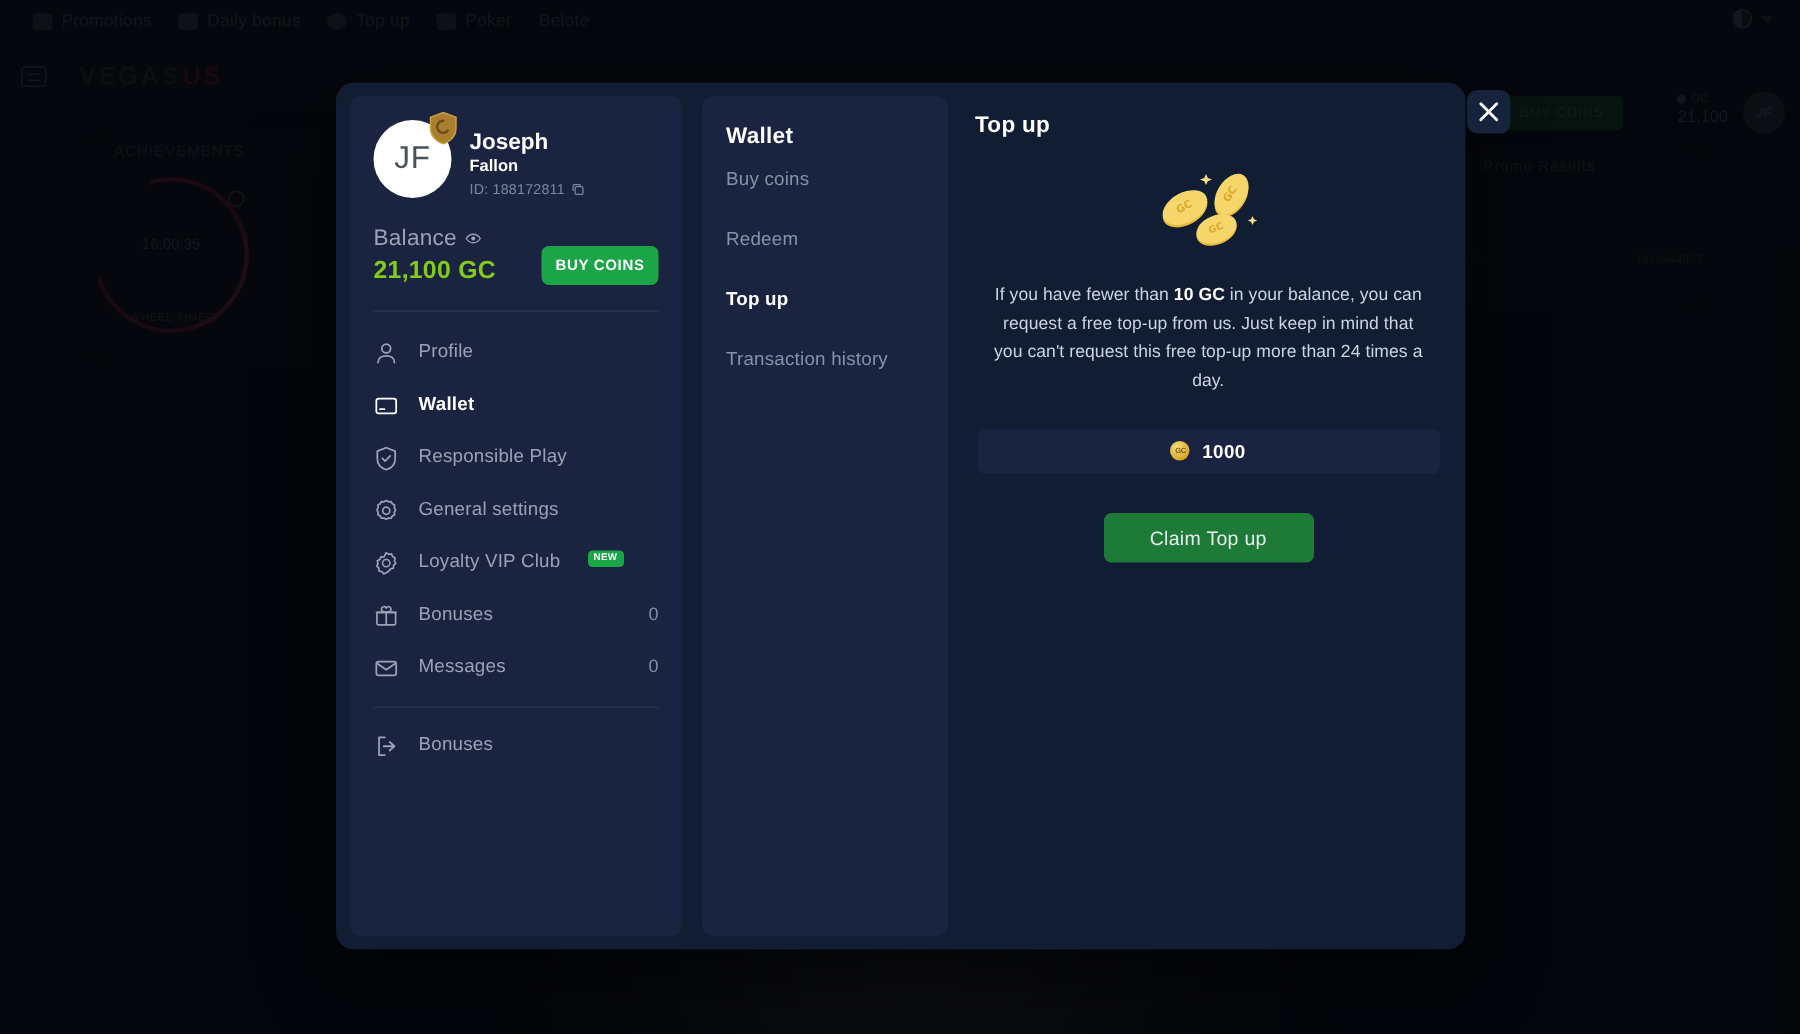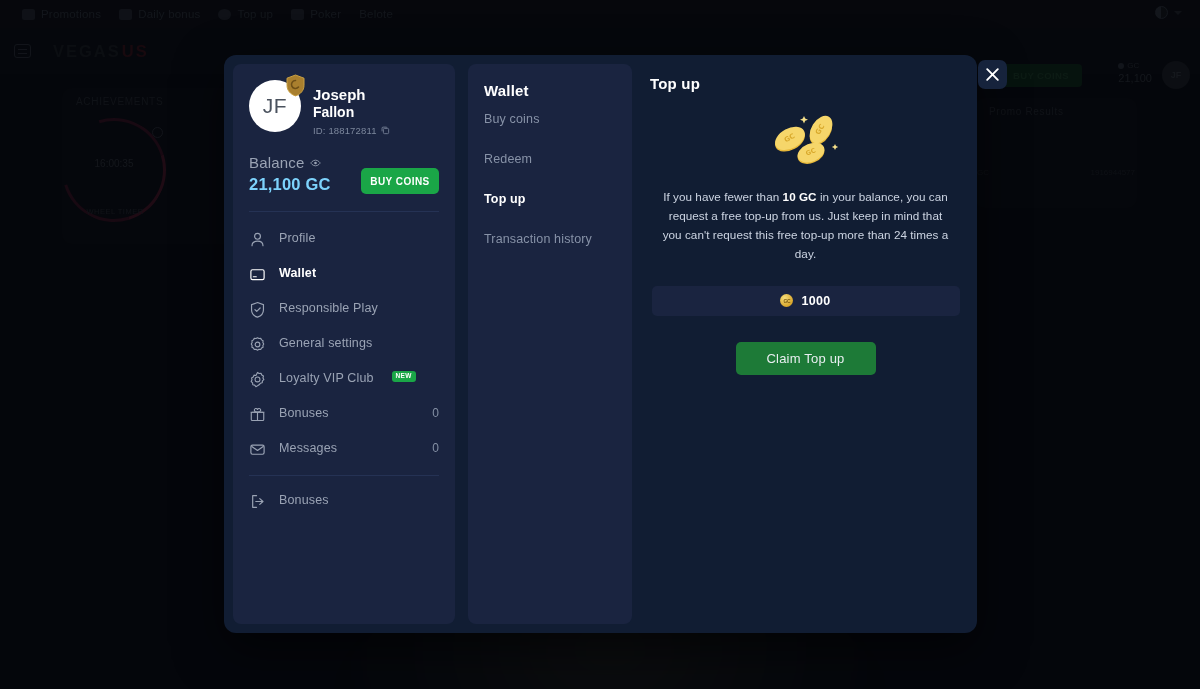--- a/index.html
+++ b/index.html
@@ -134,37 +134,37 @@
   .avatar {
     width:52px; height:52px; border-radius:50%; background:#fff;
     display:flex; align-items:center; justify-content:center;
     font-size:21px; color:#4a525e; font-weight:400; letter-spacing:.5px;
   }
   .verif {
     position:absolute; right:-5px; top:-6px; width:21px; height:23px;
   }
   .prof-names { padding-top:5px; }
   .prof-fn { font-size:15px; font-weight:700; color:#fff; line-height:1.28; }
-  .prof-ln { font-size:14px; font-weight:700; color:#fff; line-height:1.28; }
+  .prof-ln { font-size:11px; font-weight:700; color:#fff; line-height:1.28; }
   .prof-id {
     margin-top:3px; font-size:9.5px; color:#7c879c;
     display:flex; align-items:center; gap:4px; letter-spacing:.15px;
   }
   .copy-ic { width:9px; height:9px; flex:none; }
 
   .bal-row {
     margin:18px 16px 0 16px; display:flex;
     align-items:flex-end; justify-content:space-between;
   }
   .bal-lab {
     font-size:15px; color:#9aa3b4; display:flex; align-items:center; gap:5px;
     letter-spacing:.2px;
   }
   .eye-ic { width:11px; height:8px; flex:none; }
-  .bal-val { font-size:16.5px; font-weight:700; color:#7dd3fc; margin-top:4px; letter-spacing:.2px; }
+  .bal-val { font-size:16.5px; font-weight:700; color:#84cc16; margin-top:4px; letter-spacing:.2px; }
   .buy-btn {
     background:#1aa647; color:#fff; border:none; border-radius:5px;
     font-family:inherit; font-size:10px; font-weight:700; letter-spacing:.45px;
     width:78px; height:26px; cursor:pointer;
     display:flex; align-items:center; justify-content:center;
   }
 
   .divider { height:1px; background:#253254; margin:17px 16px 0 16px; }
 
   .menu { padding:10px 0 0 0; }

